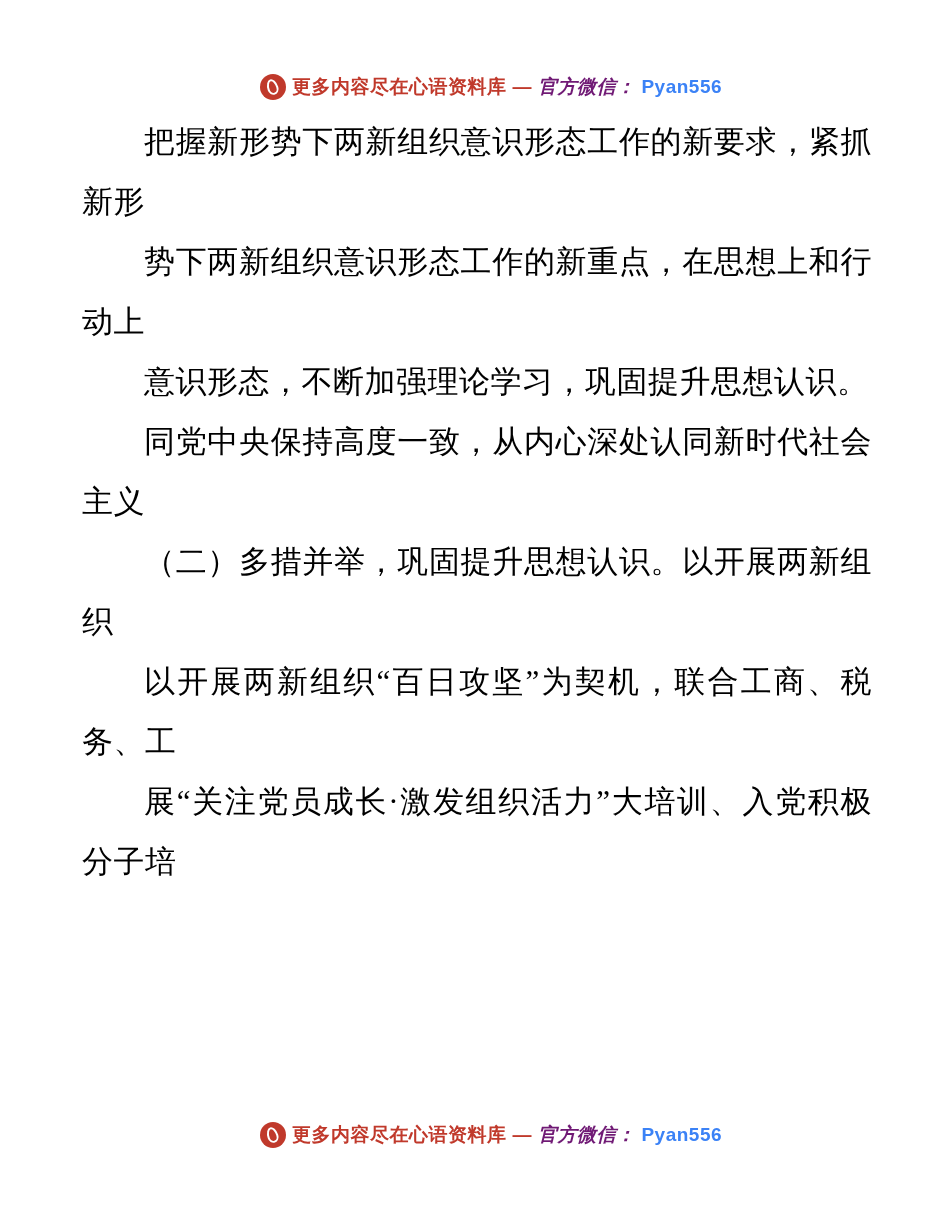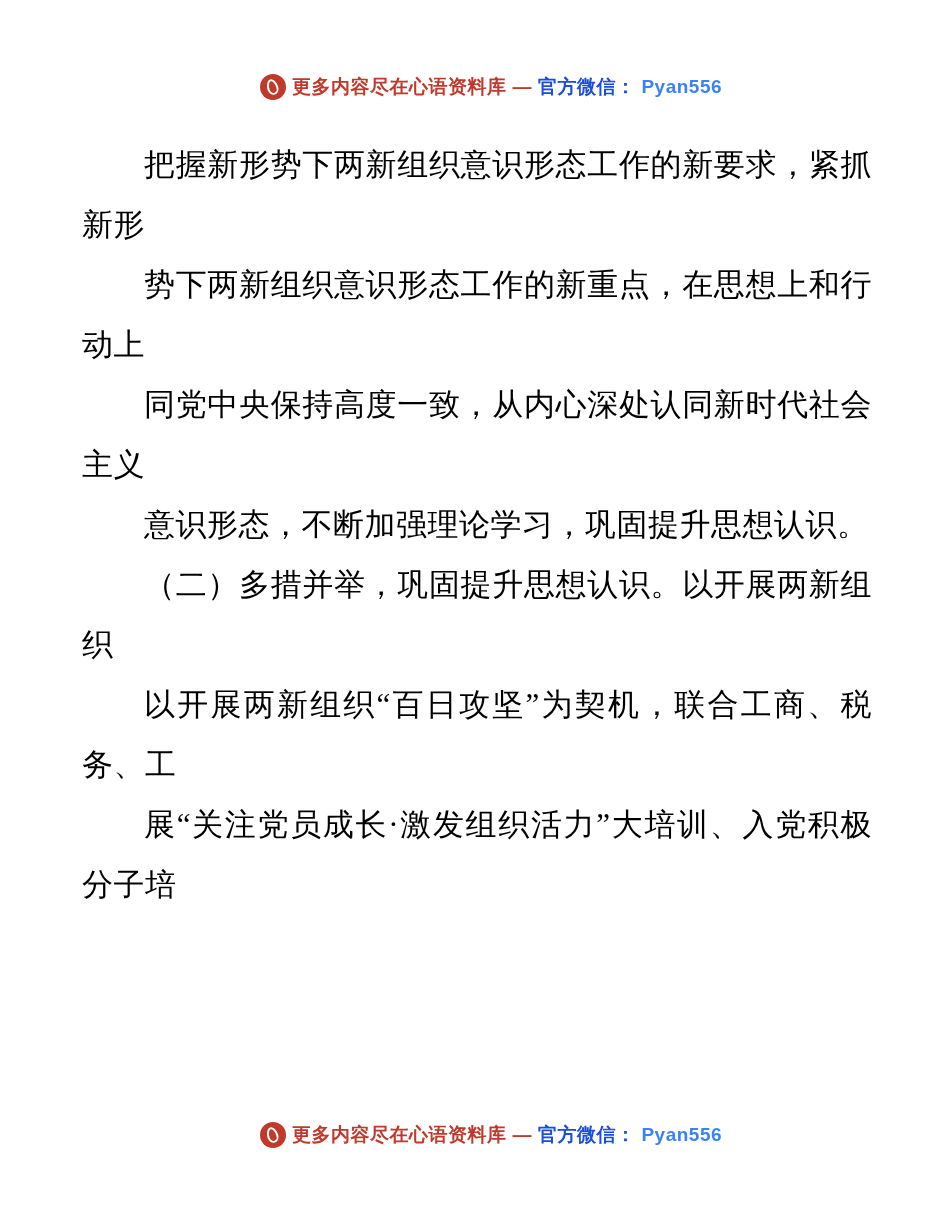--- a/index.html
+++ b/index.html
@@ -56,28 +56,28 @@
     top: 5px;
     width: 11px;
     height: 16px;
     border: 2px solid #ffffff;
     border-radius: 50% 50% 50% 50% / 60% 60% 40% 40%;
     transform: rotate(-18deg);
     box-sizing: border-box;
   }
   .wm-main { color: #c0392b; }
   .wm-sep  { color: #c0392b; }
-  .wm-sub  { color: #1d4ed8; font-weight: bold; }
+  .wm-sub  { color: #701a75; font-weight: bold; font-style: italic; }
   .wm-id   { color: #3b82f6; font-weight: bold; }
 
   
   .content {
     position: absolute;
     left: 82px;
-    top: 135px;
+    top: 112px;
     width: 790px;
   }
   .para {
     font-size: 31px;
     line-height: 60px;
     text-align: justify;
     text-justify: inter-ideograph;
     margin: 0 0 0 0;
     letter-spacing: 0.5px;
     font-family: "Liberation Serif", "DejaVu Serif", serif;
@@ -93,22 +93,22 @@
     <span class="wm-logo"></span>
     <span class="wm-main">更多内容尽在心语资料库</span>
     <span class="wm-sep">—</span>
     <span class="wm-sub">官方微信：</span>
     <span class="wm-id">Pyan556</span>
   </div>
 
   <div class="content">
     <p class="para indent">把握新形势下两新组织意识形态工作的新要求，紧抓新形</p>
     <p class="para indent">势下两新组织意识形态工作的新重点，在思想上和行动上</p>
+    <p class="para indent">意识形态，不断加强理论学习，巩固提升思想认识。</p>
     <p class="para indent">同党中央保持高度一致，从内心深处认同新时代社会主义</p>
-    <p class="para indent">意识形态，不断加强理论学习，巩固提升思想认识。</p>
     <p class="para indent">（二）多措并举，巩固提升思想认识。以开展两新组织</p>
     <p class="para indent">以开展两新组织“百日攻坚”为契机，联合工商、税务、工</p>
     <p class="para indent">展“关注党员成长·激发组织活力”大培训、入党积极分子培</p>
   </div>
 
   <div class="watermark bottom">
     <span class="wm-logo"></span>
     <span class="wm-main">更多内容尽在心语资料库</span>
     <span class="wm-sep">—</span>
     <span class="wm-sub">官方微信：</span>

